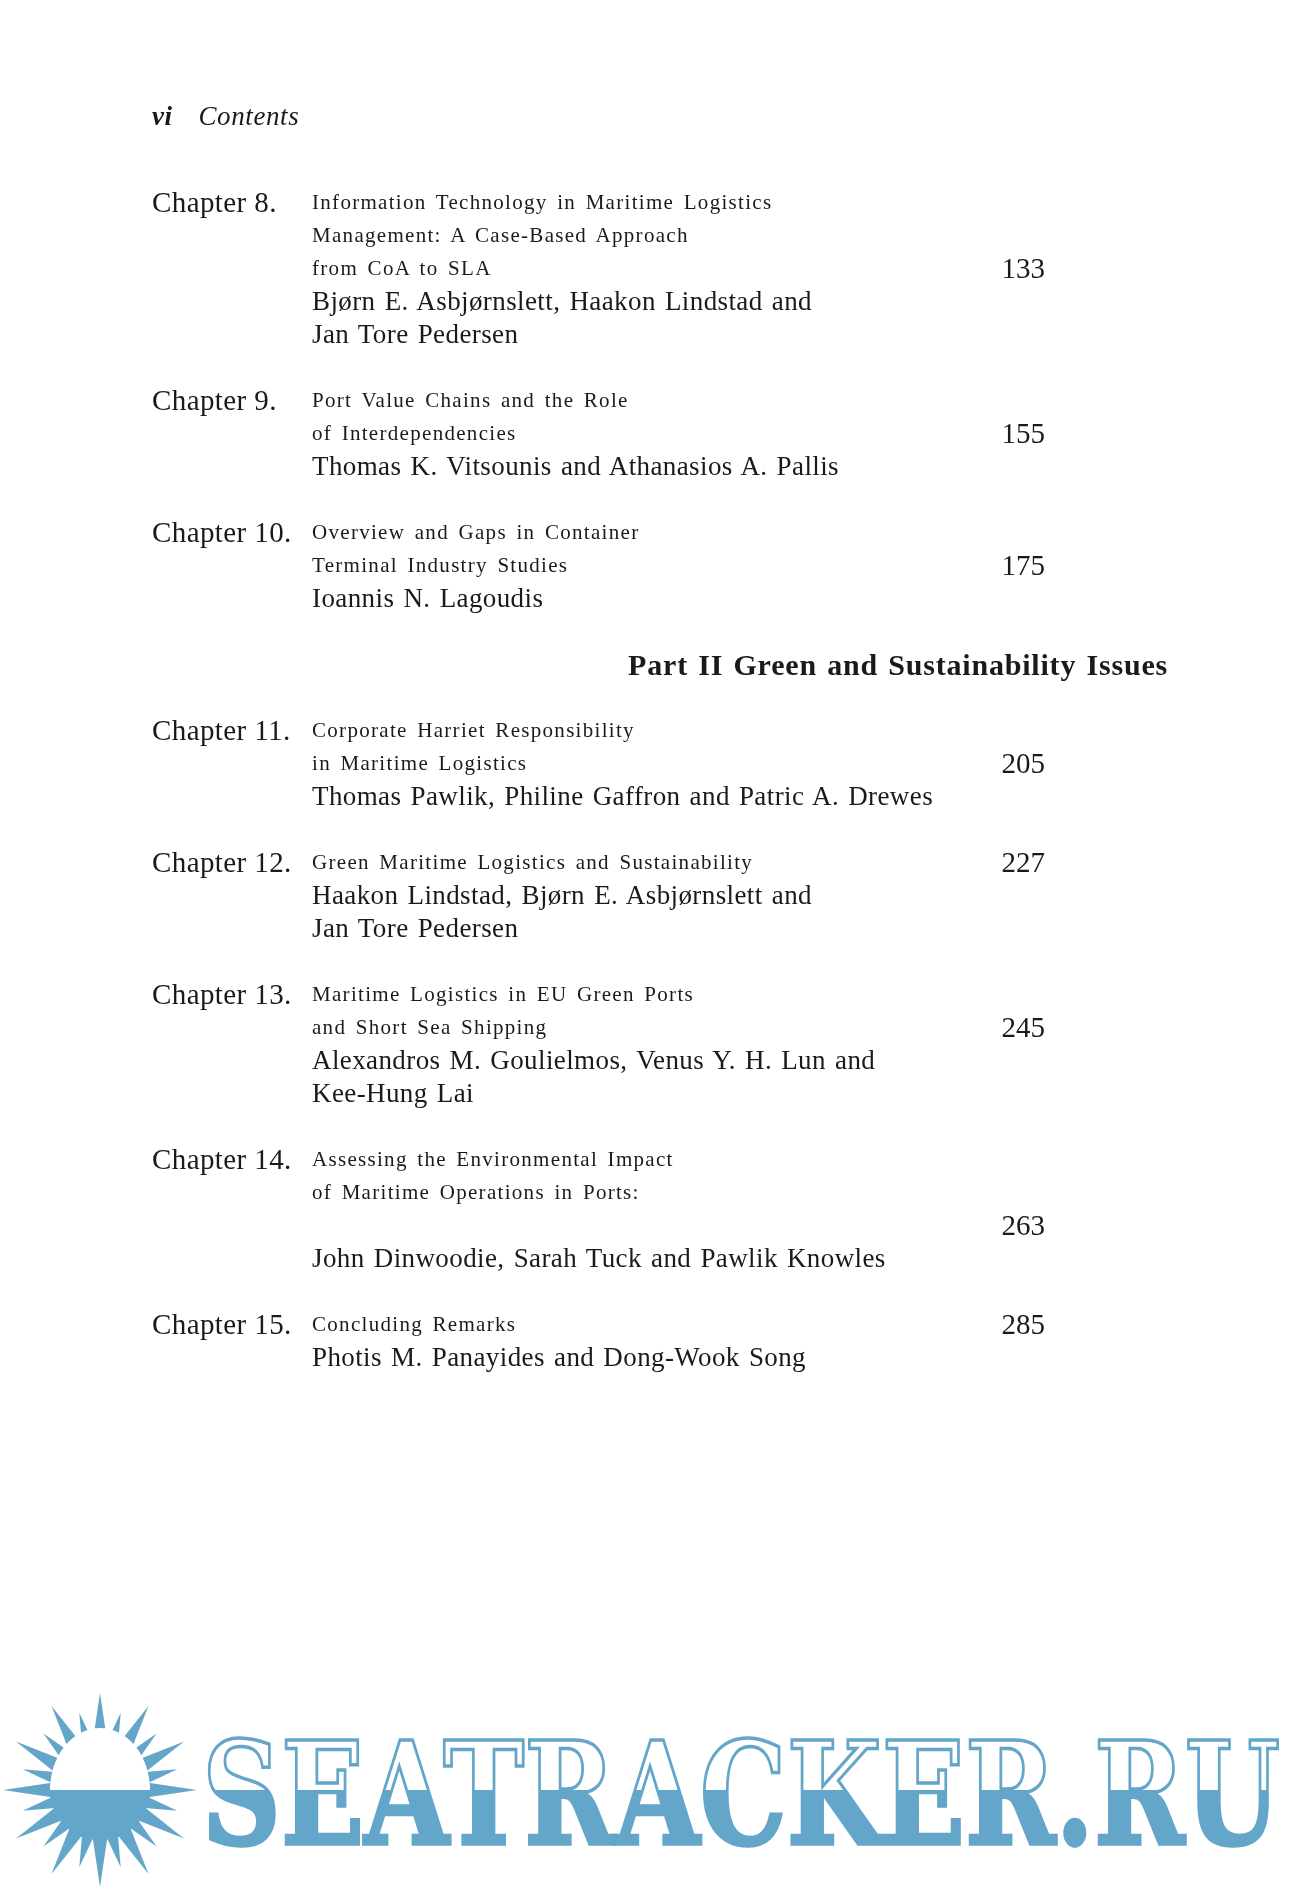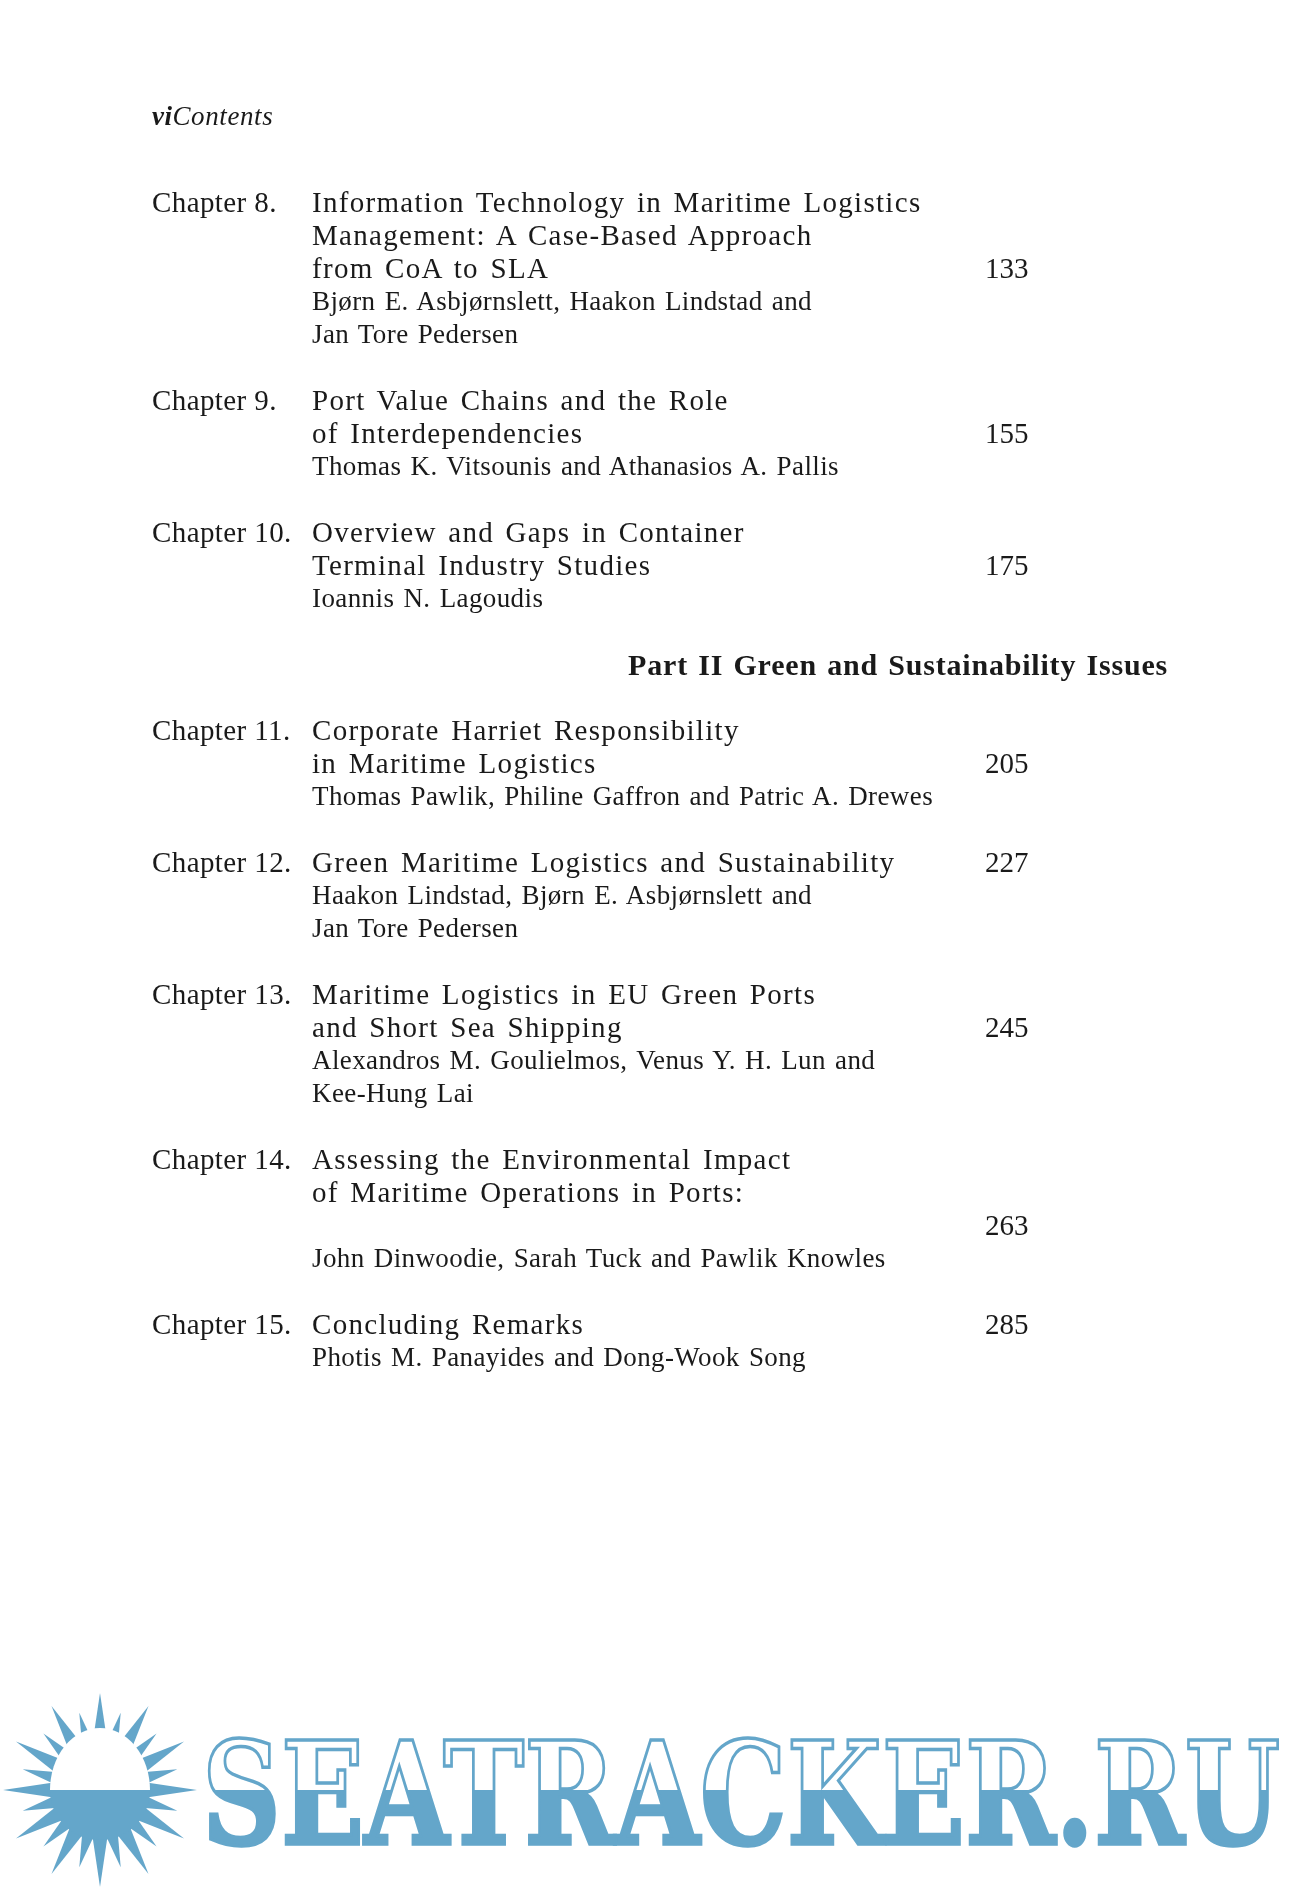--- a/index.html
+++ b/index.html
@@ -5,30 +5,30 @@
   html,body { margin:0; padding:0; background:#e8e8e8; }
   .page {
     position:relative; width:1300px; height:1890px; margin:0 auto;
     background:#ffffff; overflow:hidden;
     font-family:"Liberation Serif", serif; color:#1a1a1a;
   }
   .page-header {
     position:absolute; top:100px; left:152px;
     font-style:italic; font-size:27px; line-height:33px; white-space:nowrap;
   }
-  .folio { font-weight:bold; font-style:italic; letter-spacing:0.5px; }
+  .folio { font-weight:bold; font-style:italic; margin-right:26px; letter-spacing:0.5px; }
   .running-head { letter-spacing:0.6px; }
 
   .toc { position:absolute; top:186px; left:0; width:1168px; }
   .entry { margin:0 0 33px 0; }
   .row { display:grid; grid-template-columns:152px 160px 673px 60px; }
   .label   { grid-column:2; font-size:29px; line-height:33px; letter-spacing:0.4px; white-space:nowrap; }
-  .title   { grid-column:3; font-size:29px; line-height:33px; letter-spacing:1.3px; word-spacing:3px; white-space:nowrap; }
+  .title   { grid-column:3; font-size:21px; line-height:33px; letter-spacing:1.3px; word-spacing:3px; white-space:nowrap; }
   .authors { grid-column:3; font-size:27px; line-height:33px; letter-spacing:0.4px; word-spacing:2px; white-space:nowrap; }
-  .pagenum { grid-column:4; font-size:29px; line-height:33px; }
+  .pagenum { grid-column:4; text-align:right; font-size:29px; line-height:33px; }
   .part-heading {
     margin:0 0 33px 202px; font-weight:bold; font-size:30px;
     line-height:33px; letter-spacing:0.8px; word-spacing:2px; white-space:nowrap;text-align:right;
   }
 
   .watermark { position:absolute; left:0; top:1660px; width:1300px; height:230px; }
   .wm-text { font-family:"DejaVu Serif", serif; font-weight:bold; font-size:142px; }
 </style>
 </head>
 <body>

